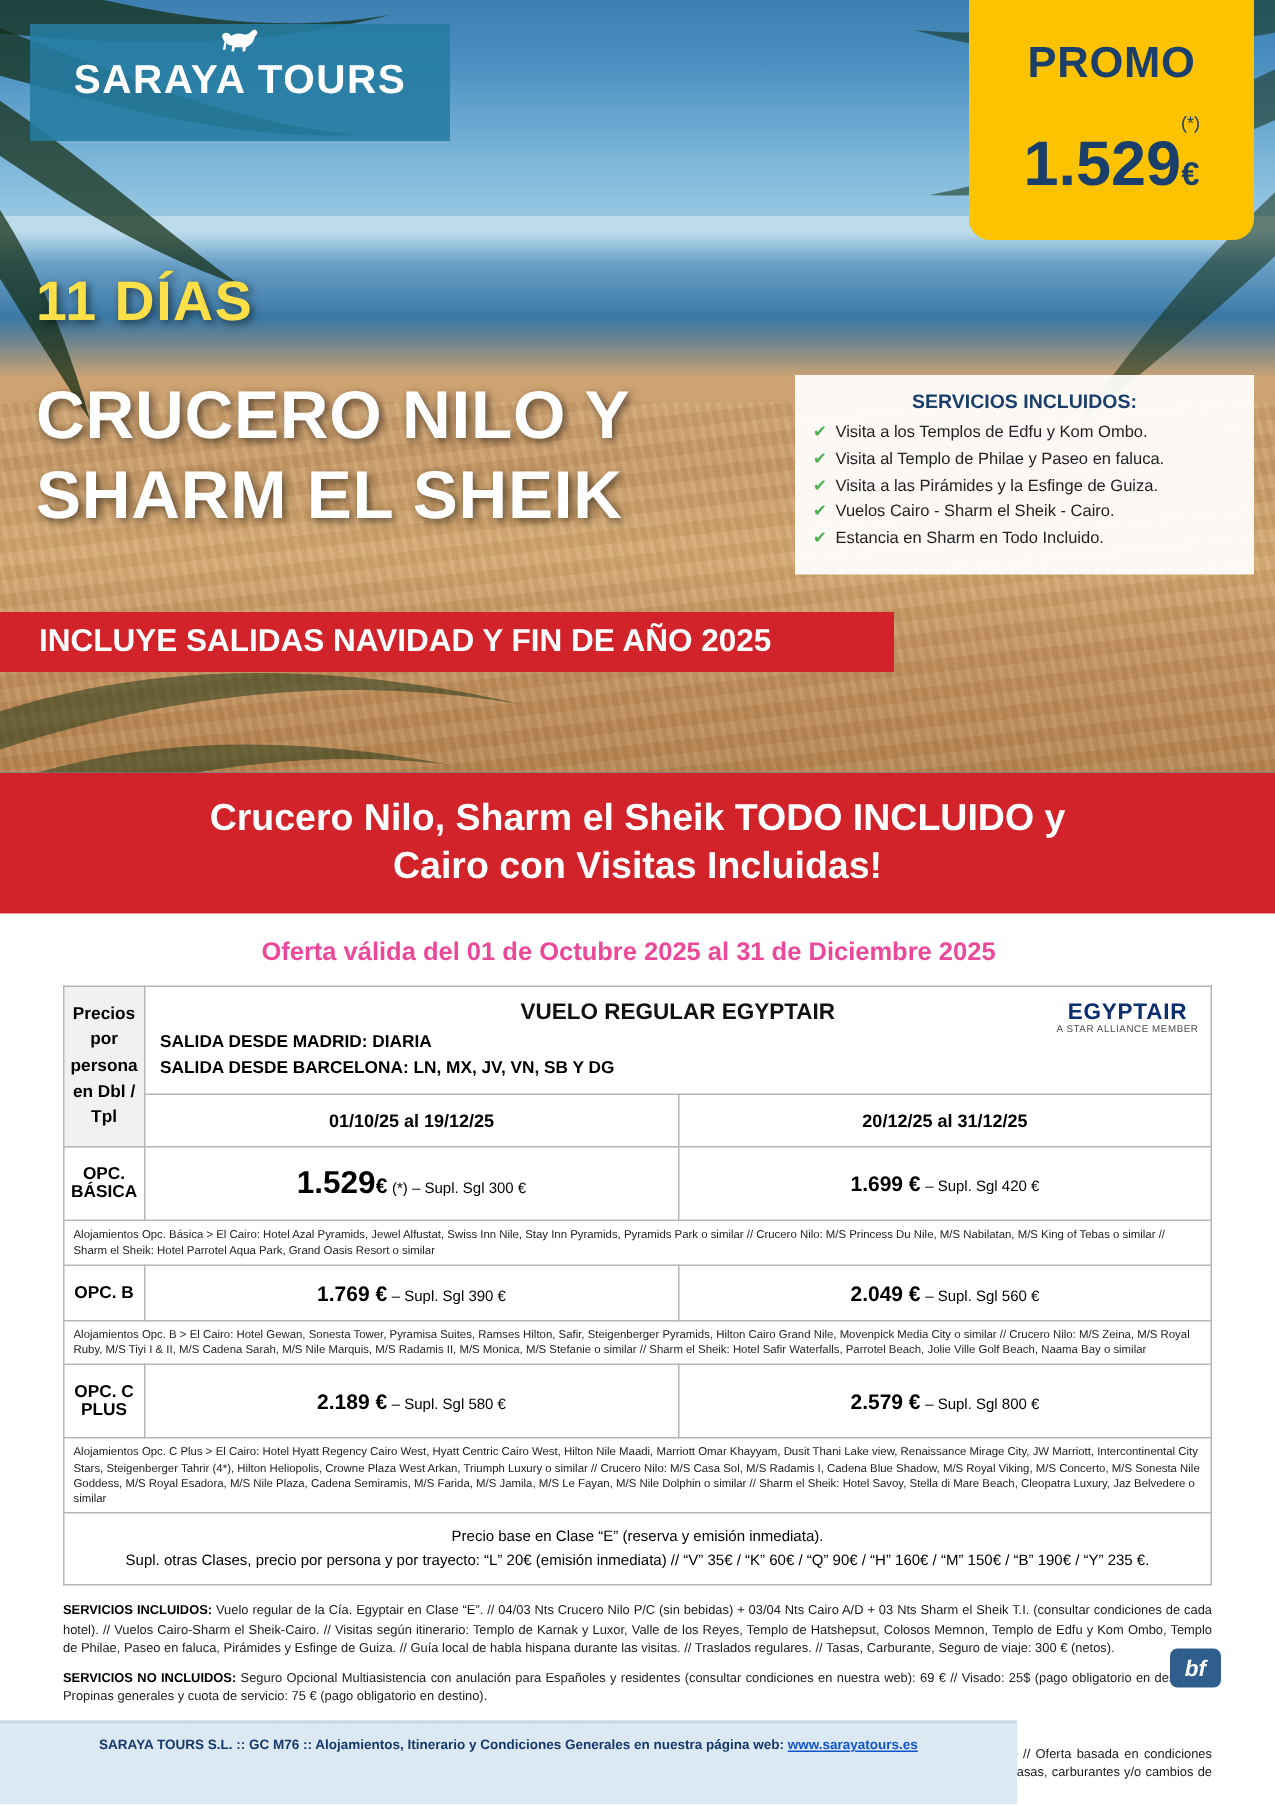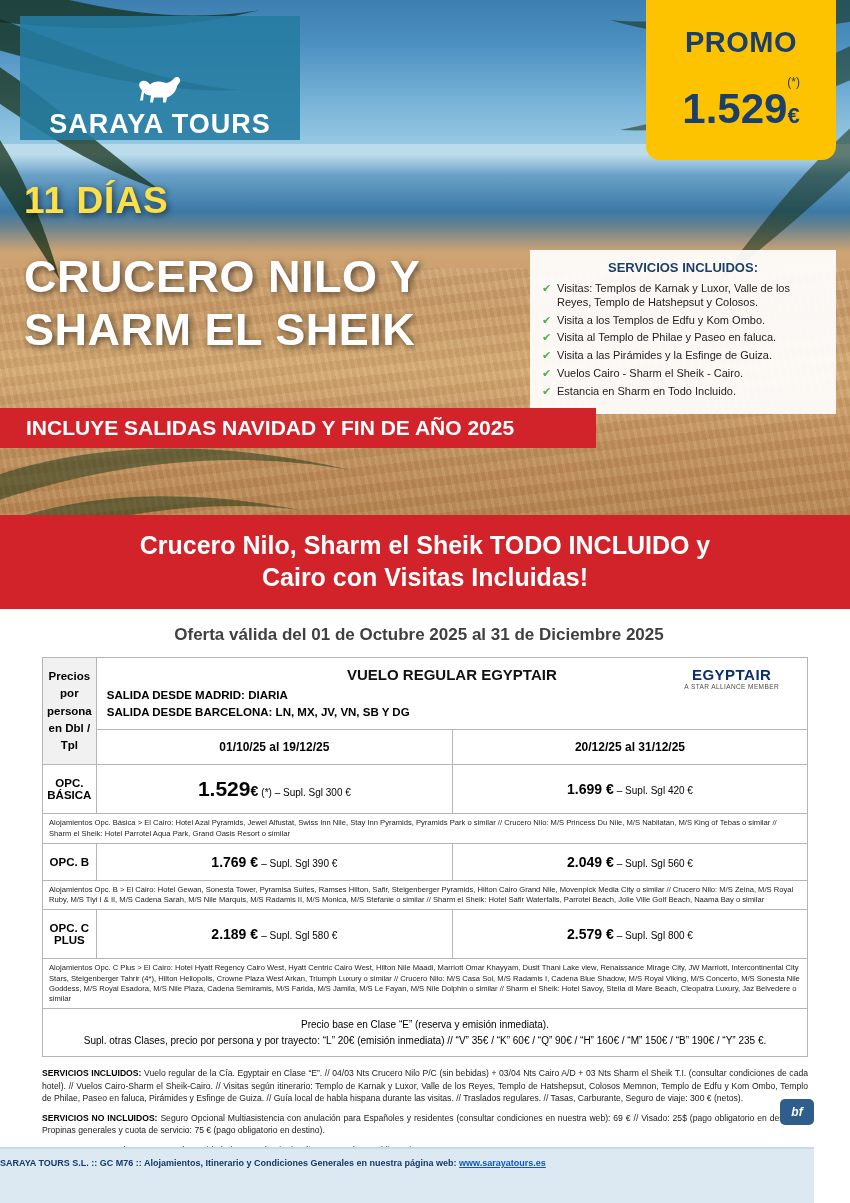--- a/index.html
+++ b/index.html
@@ -40,25 +40,25 @@
       repeating-linear-gradient(-6deg, rgba(160,110,60,0.10) 0 9px, rgba(255,230,190,0.10) 9px 18px);
     opacity:.85;
   }
   .palm-left { position:absolute; left:-40px; top:-20px; width:340px; height:330px; }
   .palm-right{ position:absolute; right:-40px; top:-30px; width:340px; height:340px; }
   .palm-bottom{ position:absolute; left:-30px; bottom:-40px; width:420px; height:260px; }
 
   
   .logo-box {
     position:absolute; left:20px; top:16px;
-    width:280px; height:124px;
+    width:280px; height:78px;
     background:rgba(38,124,162,0.88);
     display:flex; flex-direction:column;
     align-items:center; justify-content:flex-end;
-    padding-bottom:0;
+    padding-bottom:25px;
   }
   .logo-camel { width:60px; height:38px; margin-bottom:2px; }
   .logo-text {
     color:#ffffff; font-size:27px; font-weight:bold; letter-spacing:1px;
   }
 
   
   .promo {
     position:absolute; right:14px; top:0;
     width:190px; height:160px;
@@ -122,41 +122,41 @@
   .red-strip {
     width:850px; padding:14px 0 16px 0;
     background:#d2232a; color:#ffffff;
     text-align:center;
     font-size:25px; font-weight:bold; line-height:1.28;
   }
 
   
   .offer-valid {
     text-align:center; font-size:17px; font-weight:bold;
-    color:#404040; padding:16px 12px 12px 0;
+    color:#ec4899; padding:16px 12px 12px 0;
   }
 
   
   .tbl-wrap { padding:0 42px; }
   table.prices {
     width:100%; border-collapse:collapse; font-size:11px;
     border:1px solid #9a9a9a;
   }
   table.prices td { border:1px solid #b5b5b5; vertical-align:middle; }
   .cell-head-left {
     width:152px; text-align:center; font-weight:bold; font-size:11.5px;
     background:#f1f1f1; padding:10px 4px; line-height:1.5;
   }
   .airline-head { padding:6px 10px; position:relative; }
   .airline-title {
     text-align:center; font-size:15px; font-weight:bold; color:#111; margin-bottom:4px;
   }
   .airline-lines { font-size:11.5px; font-weight:bold; line-height:1.45; }
   .egyptair {
-    position:absolute; right:28px; top:8px; text-align:center;
+    position:absolute; right:8px; top:8px; text-align:center;
   }
   .egyptair .ea-name { color:#0b2e6e; font-weight:bold; font-size:15px; letter-spacing:.5px; }
   .egyptair .ea-sub { color:#4a4a4a; font-size:6.5px; letter-spacing:.4px; }
   .date-cell {
     text-align:center; font-weight:bold; font-size:12px; padding:9px 4px; width:50%;
   }
   .opt-cell {
     text-align:center; font-weight:bold; font-size:11.5px; padding:12px 4px;
   }
   .price-cell { text-align:center; padding:10px 4px; }
@@ -170,30 +170,30 @@
 
   
   .bottom {
     padding:10px 42px 0 42px; font-size:8.6px; line-height:1.45; color:#1a1a1a;
   }
   .bottom p { margin:0 0 7px 0; text-align:justify; }
   .bottom b { color:#000; }
   .bf-logo{
     position:absolute; right:36px; bottom:78px;
     width:34px; height:26px; background:#2f5e8d; border-radius:5px;
-    color:#fff; font-size:12px; font-weight:bold;
+    color:#fff; font-size:15px; font-weight:bold;
     display:flex; align-items:center; justify-content:center;
     font-style:italic;
   }
 
   
   .footer {
-    position:absolute; left:0; bottom:0; width:814px; height:56px;
+    position:absolute; left:0; bottom:0; width:678px; height:56px;
     background:#dce9f2; border-top:2px solid #c6d9e6;
-    text-align:left; padding-top:9px;
+    text-align:center; padding-top:9px;
     font-size:9px; color:#15396b;
   }
   .footer .l1 { font-weight:bold; }
   .footer .l1 a { color:#1155cc; text-decoration:underline; }
   .footer .l2 { margin-top:4px; }
   .footer .ref { color:#d2232a; font-weight:bold; }
   .footer .date-red { color:#d2232a; font-weight:bold; }
 </style>
 </head>
 <body>
@@ -240,21 +240,20 @@
     </div>
   </div>
 
   <div class="h-days">11 DÍAS</div>
   <div class="h-main" style="white-space:pre-line">CRUCERO NILO Y
 SHARM EL SHEIK</div>
 
   <div class="services">
     <h4>SERVICIOS INCLUIDOS:</h4>
     <ul>
-      <li>Visitas: Templos de Karnak y Luxor, Valle de los Reyes, Templo de Hatshepsut y Colosos.</li>
       <li>Visita a los Templos de Edfu y Kom Ombo.</li>
       <li>Visita al Templo de Philae y Paseo en faluca.</li>
       <li>Visita a las Pirámides y la Esfinge de Guiza.</li>
       <li>Vuelos Cairo - Sharm el Sheik - Cairo.</li>
       <li>Estancia en Sharm en Todo Incluido.</li>
     </ul>
   </div>
 
   <div class="banner-nav">INCLUYE SALIDAS NAVIDAD Y FIN DE AÑO 2025</div>
 </div>

